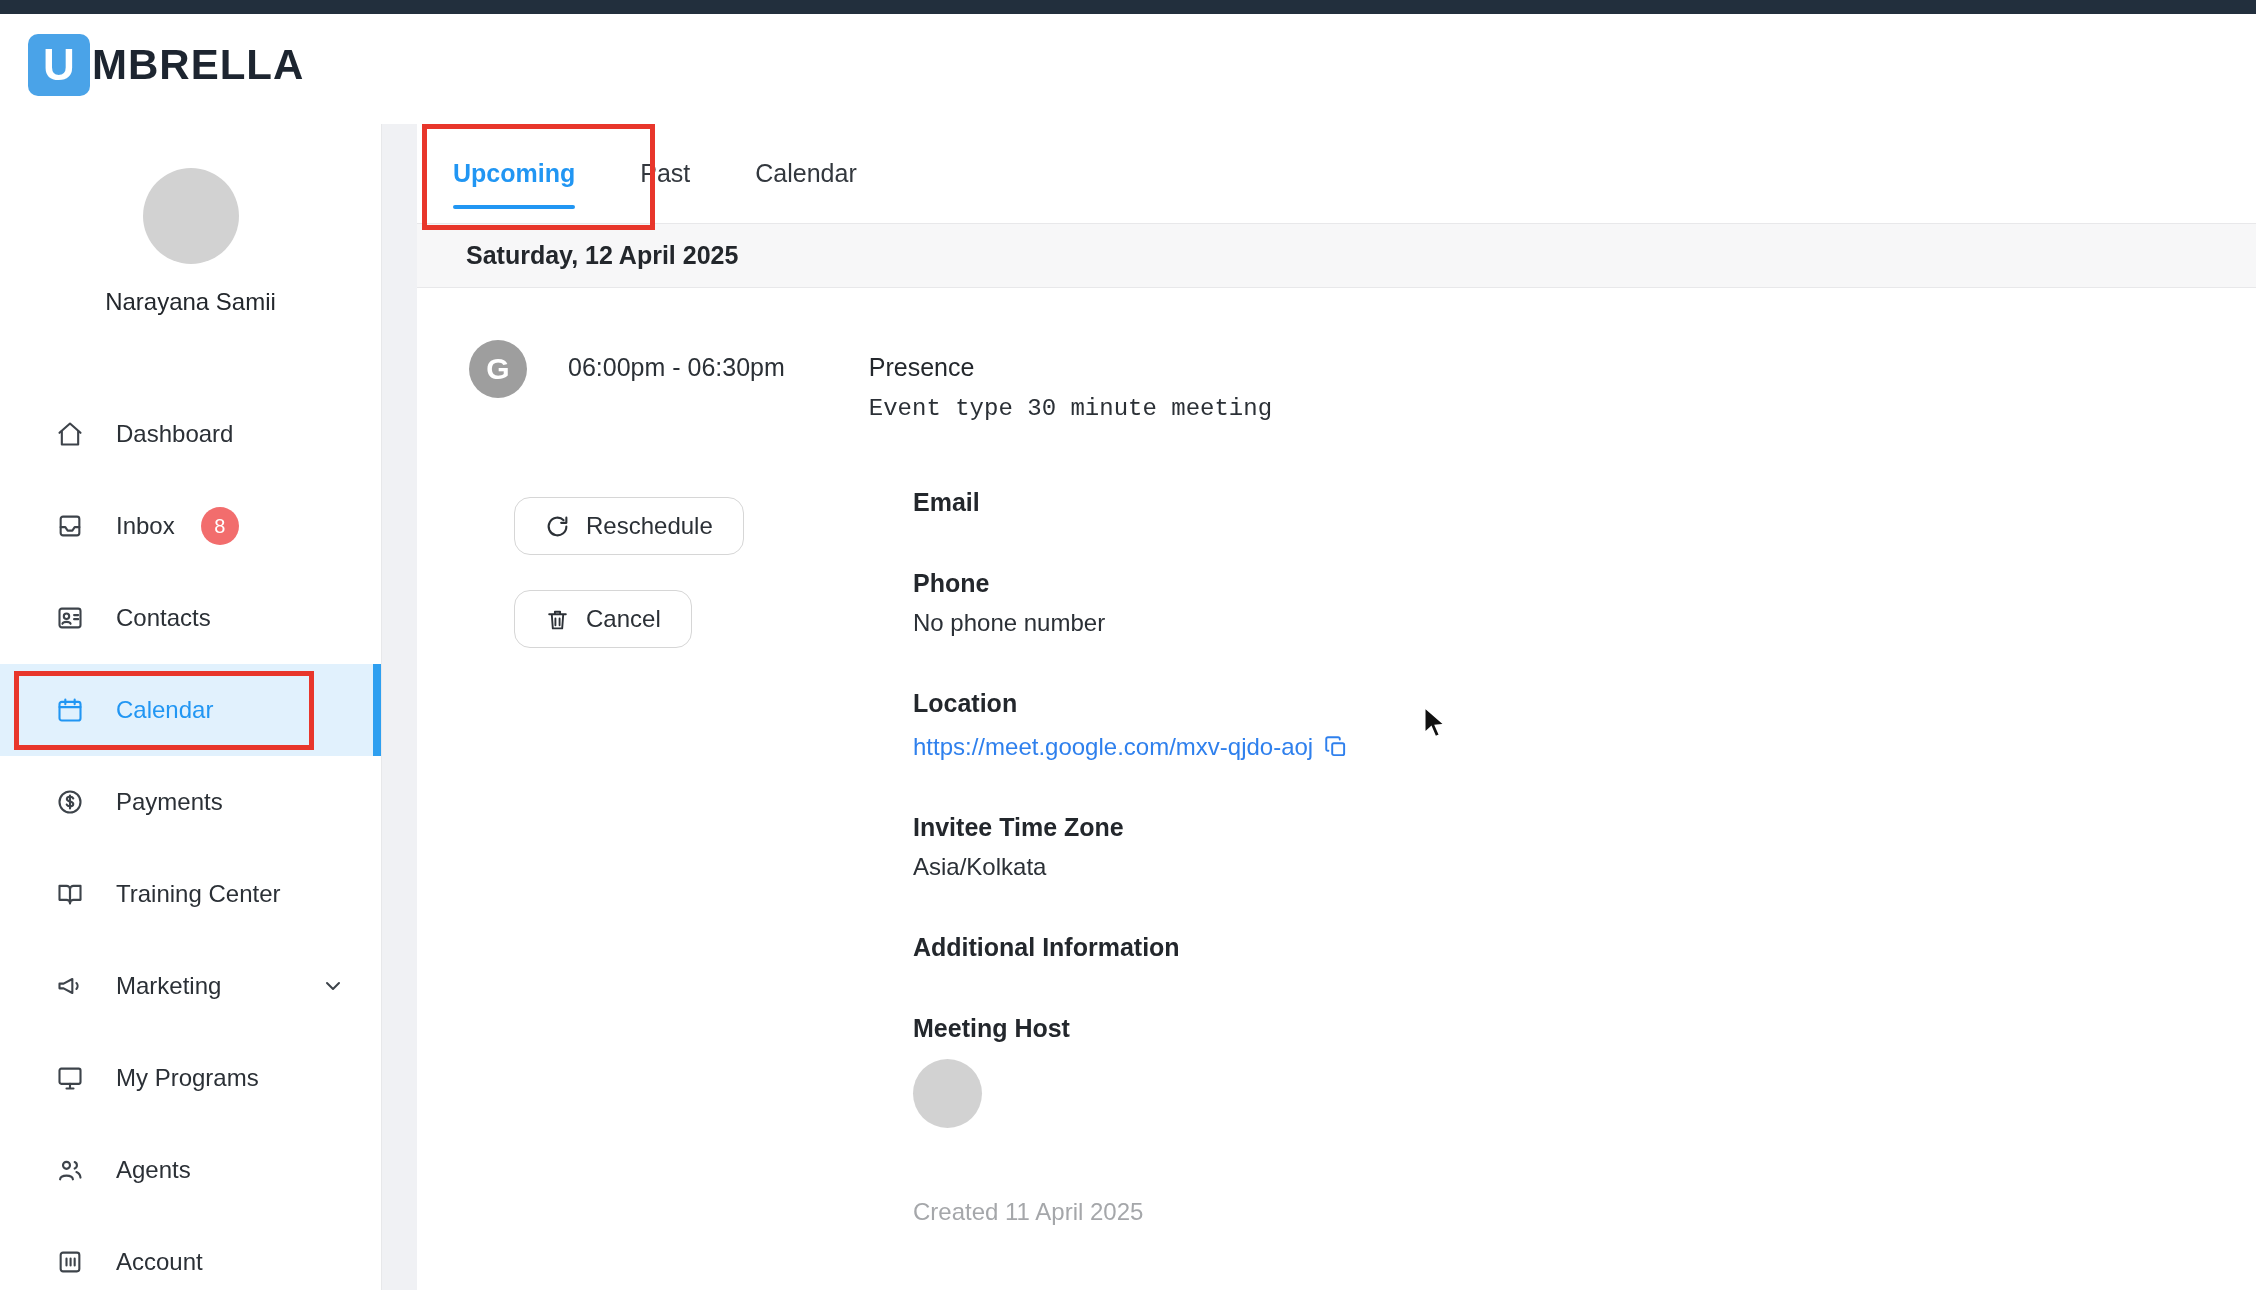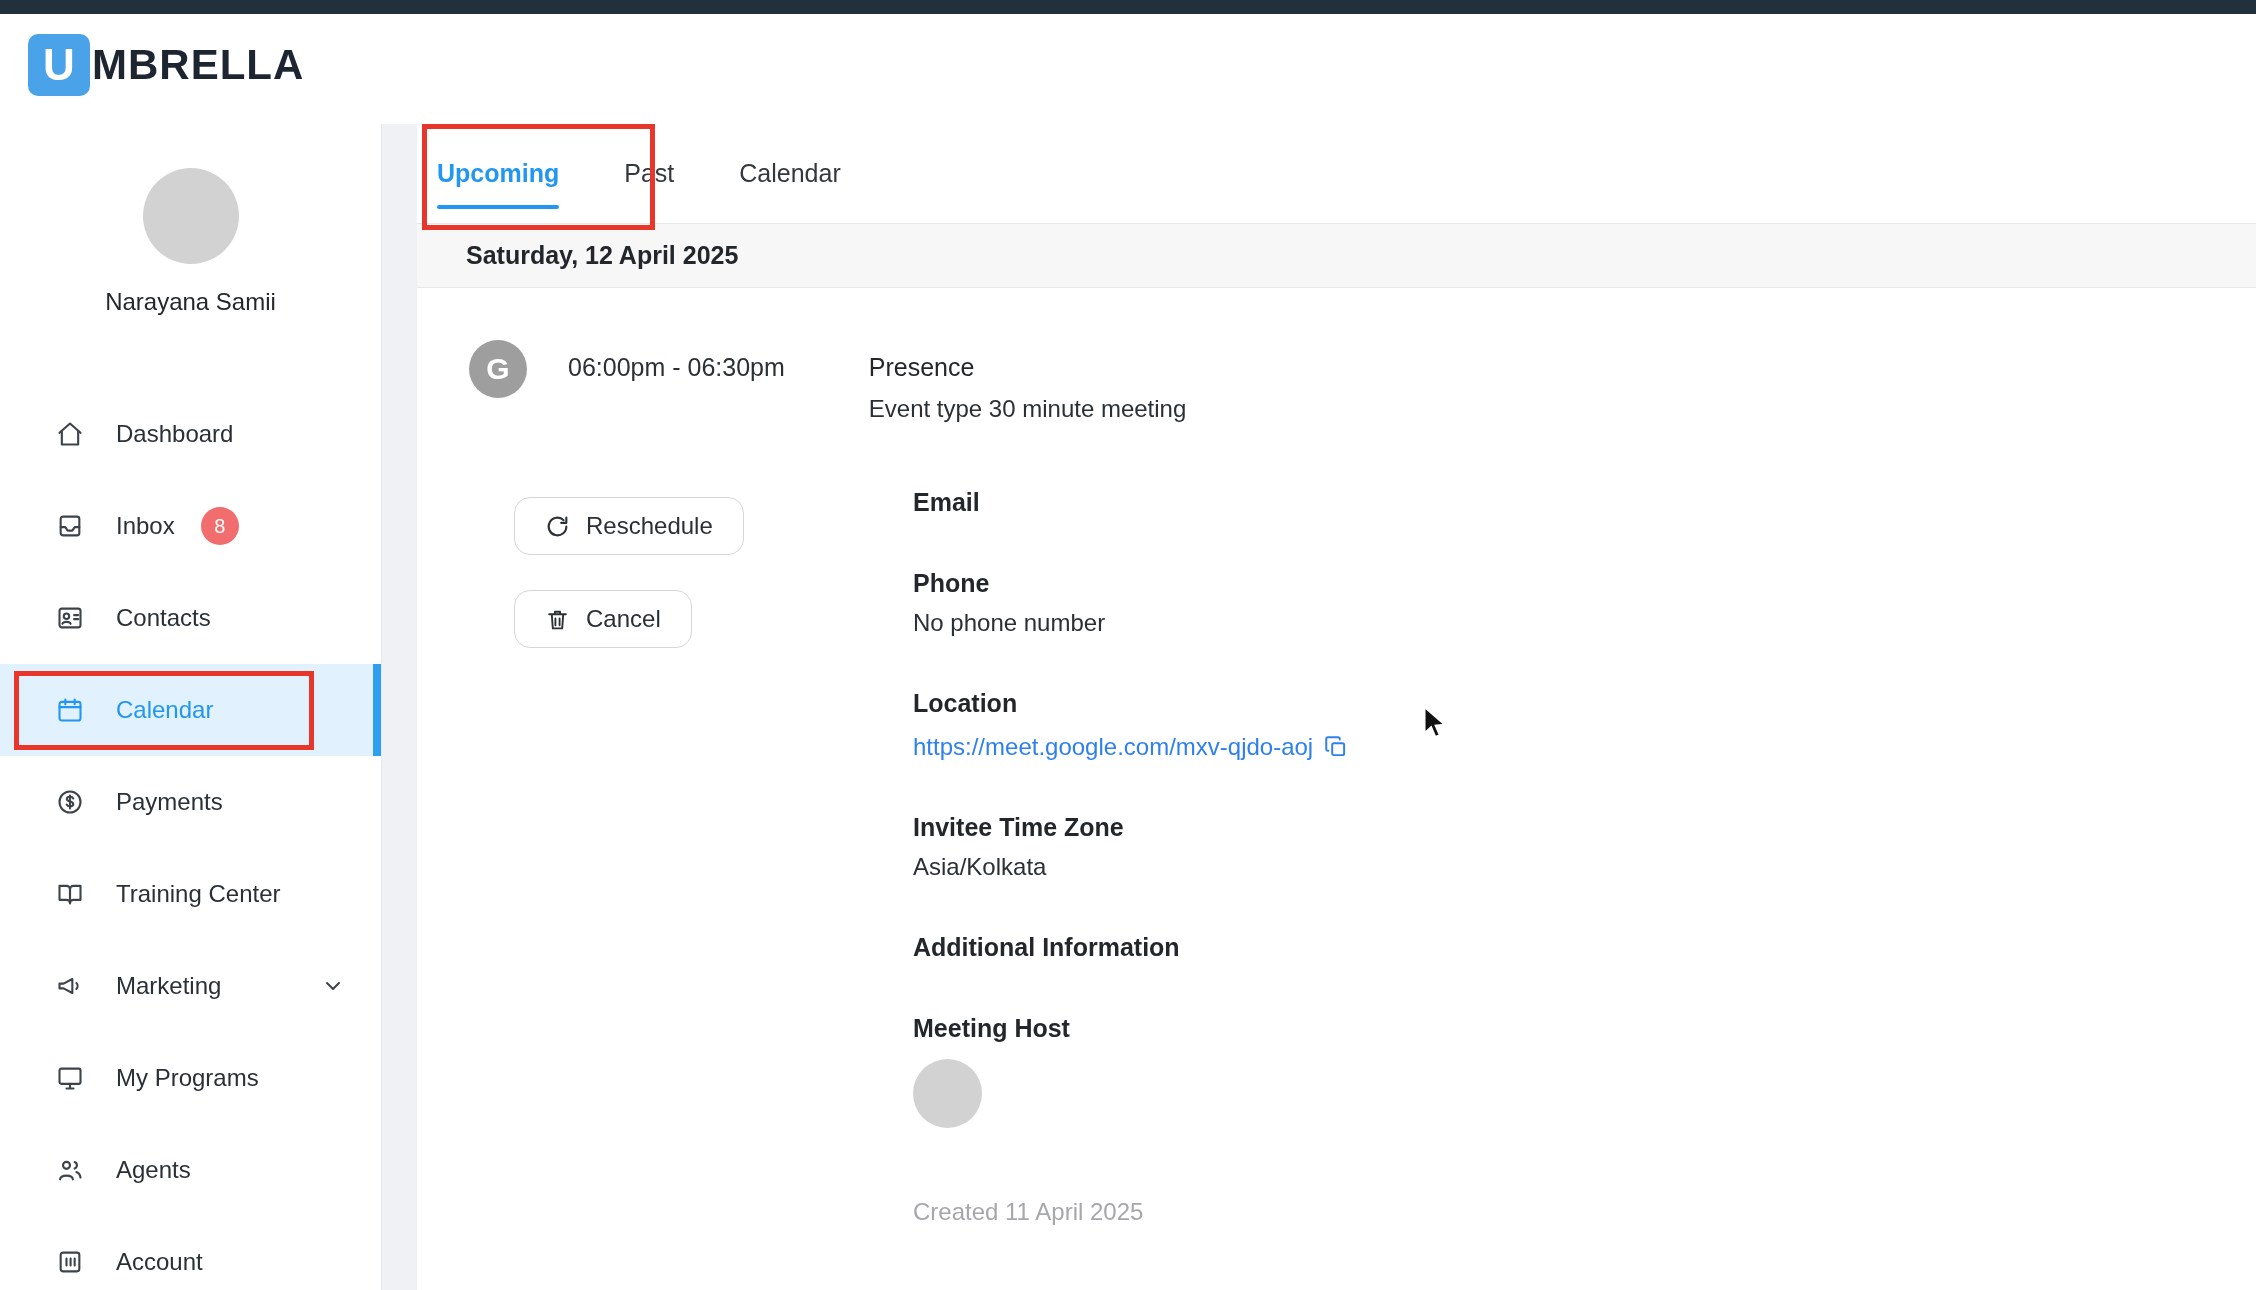--- a/index.html
+++ b/index.html
@@ -31,37 +31,37 @@
   .side-item.active { background:#e1f1fd; color:#2196f3; }
   .side-item.active .icn { color:#2196f3; }
   .side-item.active::after { content:""; position:absolute; right:0; top:0; bottom:0; width:8px; background:#2e9ff0; }
   .badge { margin-left:26px; width:38px; height:38px; border-radius:50%; background:#f26d6d; color:#fff;
     font-size:20px; display:flex; align-items:center; justify-content:center; }
   .chev { position:absolute; right:36px; width:24px; height:24px; color:#3d434a; }
   .chev svg { width:24px; height:24px; display:block; }
 
   
   .main { position:absolute; left:417px; top:124px; right:0; bottom:0; background:#fff; }
-  .tabs { display:flex; align-items:center; height:99px; padding-left:20px; }
+  .tabs { display:flex; align-items:center; height:99px; padding-left:36px; }
   .tab { font-size:25px; color:#33383e; margin-right:65px; height:99px; display:flex; align-items:center; position:relative; cursor:pointer; }
   .tab.active { color:#2196f3; font-weight:bold; }
   .tab.active::after { content:""; position:absolute; left:0; right:0; bottom:14px; height:4px; background:#2196f3; border-radius:2px; }
 
   .date-band { height:65px; background:#f7f7f8; border-top:1px solid #e8e8ea; border-bottom:1px solid #e8e8ea;
     display:flex; align-items:center; padding-left:49px; font-size:25px; font-weight:bold; color:#23272c; }
 
   .main-body { position:relative; height:calc(100% - 164px); }
 
   .event-head { position:absolute; left:52px; top:52px; display:flex; align-items:flex-start; }
   .g-avatar { width:58px; height:58px; border-radius:50%; background:#9e9e9e; color:#fff; font-size:30px; font-weight:bold;
     display:flex; align-items:center; justify-content:center; }
   .event-time { margin-left:41px; margin-top:13px; font-size:25px; color:#2b3036; white-space:nowrap; }
   .event-titleblock { margin-left:84px; margin-top:13px; }
   .event-title { font-size:25px; color:#23272c; }
-  .event-sub { font-size:24px; color:#2b3036; margin-top:13px; }
+  .event-sub { font-size:24px; color:#2b3036; margin-top:13px;font-family:Liberation Mono, monospace; }
 
   .event-actions { position:absolute; left:97px; top:209px; display:flex; flex-direction:column; gap:35px; }
   .btn { display:inline-flex; align-items:center; gap:16px; height:58px; padding:0 30px; background:#fff;
     border:1px solid #d6d6d6; border-radius:16px; font-size:24px; color:#2b3036; cursor:pointer; width:max-content; }
   .btn .icn { width:25px; height:25px; color:#2b3036; }
   .btn .icn svg { width:25px; height:25px; display:block; }
 
   .event-details { position:absolute; left:496px; top:200px; width:760px; }
   .fgroup { margin-bottom:52px; }
   .flabel { font-size:25px; font-weight:bold; color:#23272c; line-height:29px; }

